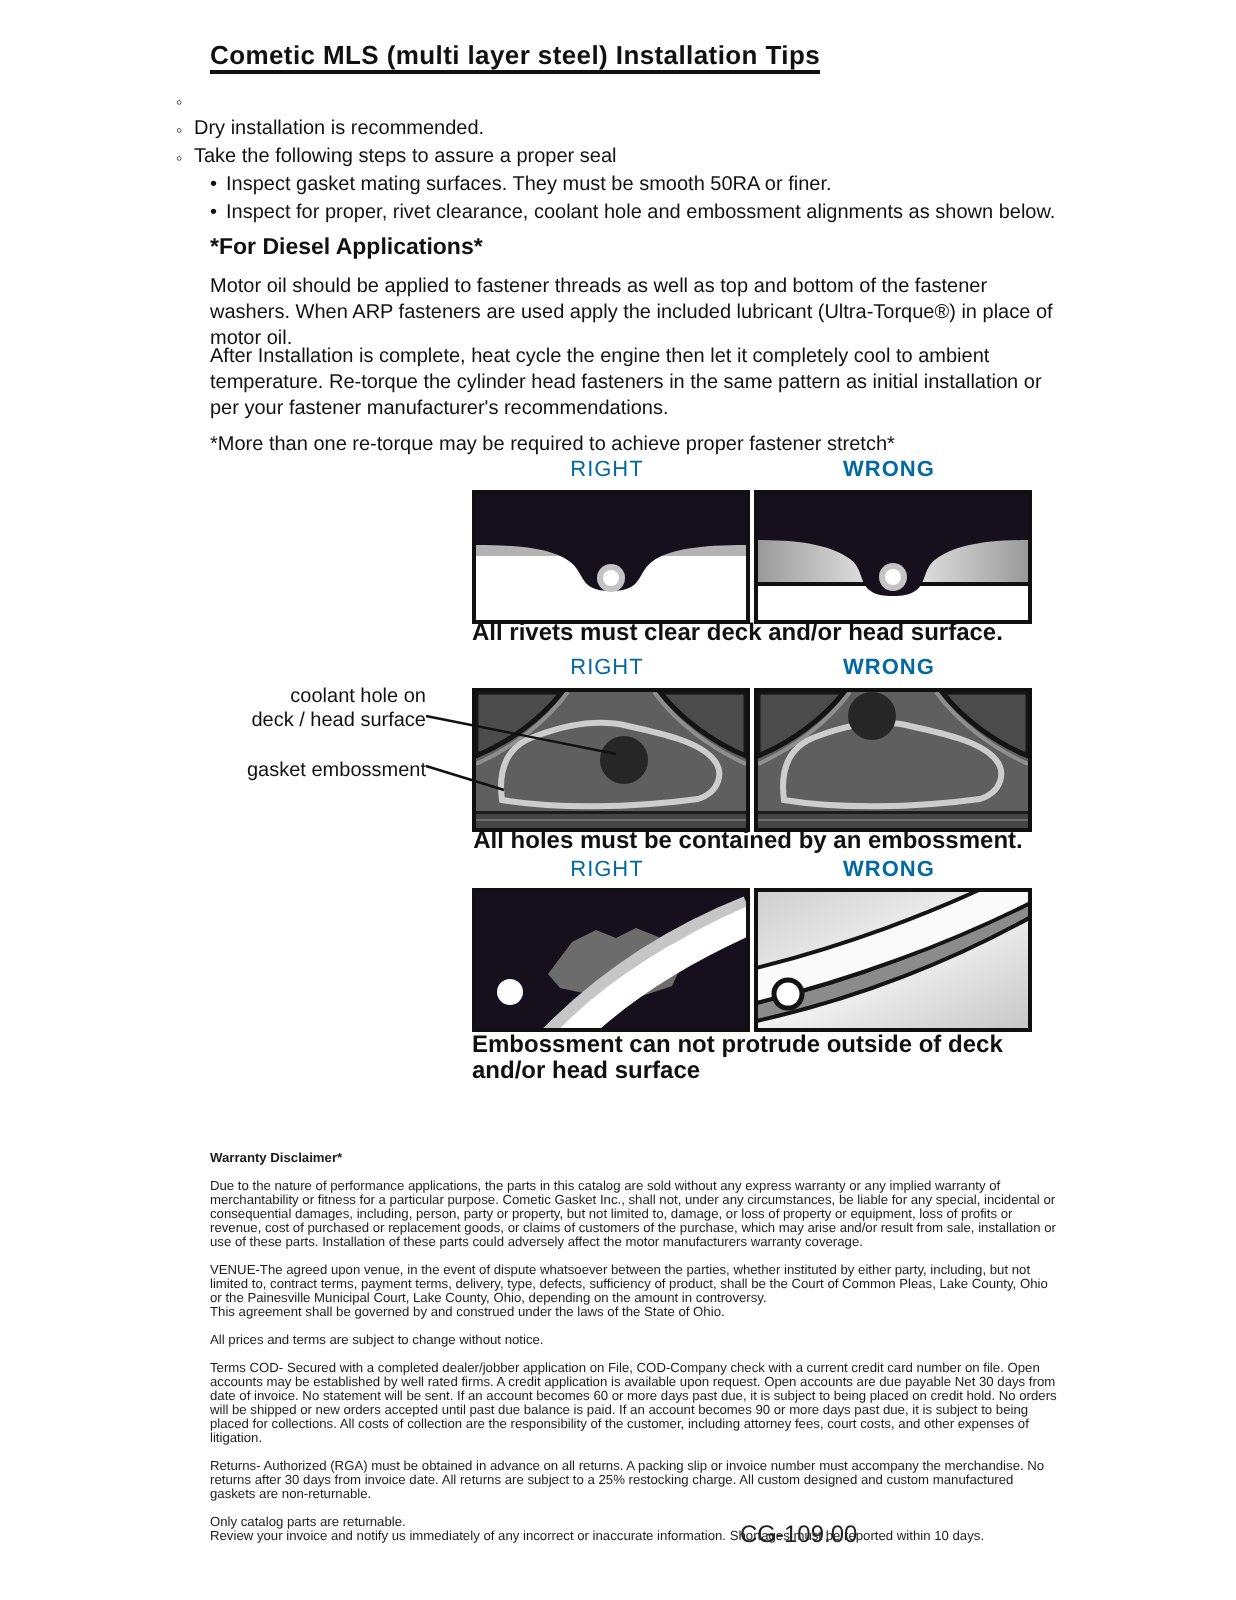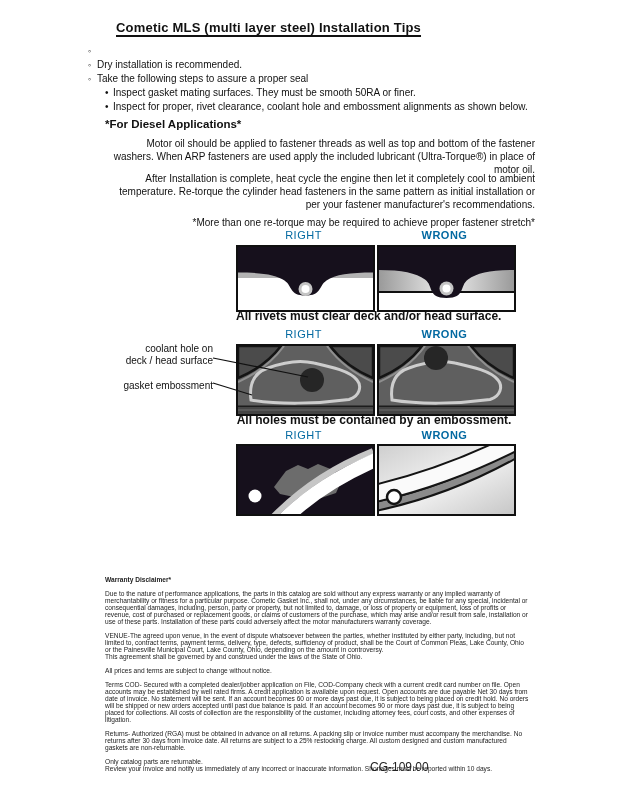--- a/index.html
+++ b/index.html
@@ -2,31 +2,31 @@
 <html><head>
 <meta charset="utf-8">
 <style>
   html,body{margin:0;padding:0;background:#e8e8e8;}
   .page{
     position:relative;width:618px;height:800px;background:#ffffff;
     font-family:"Liberation Sans","DejaVu Sans",sans-serif;color:#111;
     overflow:hidden;margin:0 auto;
   }
   .title{
-    position:absolute;left:116px;top:20px;font-size:13px;font-weight:bold;
+    position:absolute;left:105px;top:20px;font-size:13px;font-weight:bold;
     text-decoration:underline;text-underline-offset:3px;text-decoration-thickness:1.5px;
     letter-spacing:.2px;margin:0;
   }
   .bullets{position:absolute;left:88px;top:44px;width:445px;font-size:10px;line-height:14px;}
   .bullet-row{display:flex;}
   .bullet-row .mark{width:9px;flex:0 0 9px;font-size:9px;}
   .sub{padding-left:17px;}
   .sub .mark{width:8px;flex:0 0 8px;font-size:10px;}
   .diesel-heading{position:absolute;left:105px;top:118px;font-size:11.5px;font-weight:bold;}
-  .body-para{position:absolute;left:105px;width:430px;font-size:10px;line-height:13px;margin:0;text-align:right;}
+  .body-para{position:absolute;left:105px;width:430px;font-size:10px;line-height:13px;margin:0;}
   .p1{top:137px;}
   .p2{top:172px;}
   .p3{top:216px;}
   .dg-header{position:absolute;width:135px;text-align:center;font-size:11px;letter-spacing:.5px;color:#0369a1;}
   .dg-box{position:absolute;width:135px;border:2px solid #101010;background:#fff;box-sizing:content-box;}
   .dg-box svg{display:block;}
   .dg-caption{position:absolute;font-size:12px;font-weight:bold;line-height:12.5px;white-space:pre-line;}
   .col-left{left:236px;}
   .col-right{left:377px;font-weight:bold;}
   .labels{position:absolute;left:100px;top:343px;width:113px;font-size:10px;line-height:12px;text-align:right;}
@@ -169,20 +169,22 @@
         </linearGradient>
       </defs>
       <rect x="0" y="0" width="135" height="68" fill="url(#g2)"></rect>
       <path d="M-6,61 C46,50 98,30 144,3" fill="none" stroke="#141414" stroke-width="11"></path>
       <path d="M-6,61 C46,50 98,30 144,3" fill="none" stroke="#8b8b8b" stroke-width="7"></path>
       <path d="M-6,48 C40,37 92,19 140,-6" fill="none" stroke="#141414" stroke-width="19"></path>
       <path d="M-6,48 C40,37 92,19 140,-6" fill="none" stroke="#fafafa" stroke-width="15"></path>
       <circle cx="15" cy="51" r="7" fill="#ffffff" stroke="#141414" stroke-width="2.5"></circle>
     </svg>
   </div>
+  <div class="dg-caption" style="left:236px;top:516px;width:290px">Embossment can not protrude outside of deck
+and/or head surface</div>
 
   <div class="legal">
     <p class="lg-head">Warranty Disclaimer*</p>
     <p>Due to the nature of performance applications, the parts in this catalog are sold without any express warranty or any implied warranty of merchantability or fitness for a particular purpose.  Cometic Gasket Inc., shall not, under any circumstances, be liable for any special, incidental or consequential damages, including, person, party or property, but not limited to, damage, or loss of property or equipment, loss of profits or revenue, cost of purchased or replacement goods, or claims of customers of the purchase, which may arise and/or result from sale, installation or use of these parts.  Installation of these parts could adversely affect the motor manufacturers warranty coverage.</p>
     <p>VENUE-The agreed upon venue, in the event of dispute whatsoever between the parties, whether instituted by either party, including, but not limited to, contract terms, payment terms, delivery, type, defects, sufficiency of product, shall be the Court of Common Pleas, Lake County, Ohio or the Painesville Municipal Court, Lake County, Ohio, depending on the amount in controversy.
 This agreement shall be governed by and construed under the laws of the State of Ohio.</p>
     <p>All prices and terms are subject to change without notice.</p>
     <p>Terms COD- Secured with a completed dealer/jobber application on File, COD-Company check with a current credit card number on file.  Open accounts may be established by well rated firms.  A credit application is available upon request.  Open accounts are due payable Net 30 days from date of invoice.  No statement will be sent.  If an account becomes 60 or more days past due, it is subject to being placed on credit hold.  No orders will be shipped or new orders accepted until past due balance is paid.  If an account becomes 90 or more days past due, it is subject to being placed for collections.  All costs of collection are the responsibility of the customer, including attorney fees, court costs, and other expenses of litigation.</p>
     <p>Returns- Authorized (RGA) must be obtained in advance on all returns.  A packing slip or invoice number must accompany the merchandise.  No returns after 30 days from invoice date.  All returns are subject to a 25% restocking charge.  All custom designed and custom manufactured gaskets are non-returnable.</p>
     <p>Only catalog parts are returnable.

